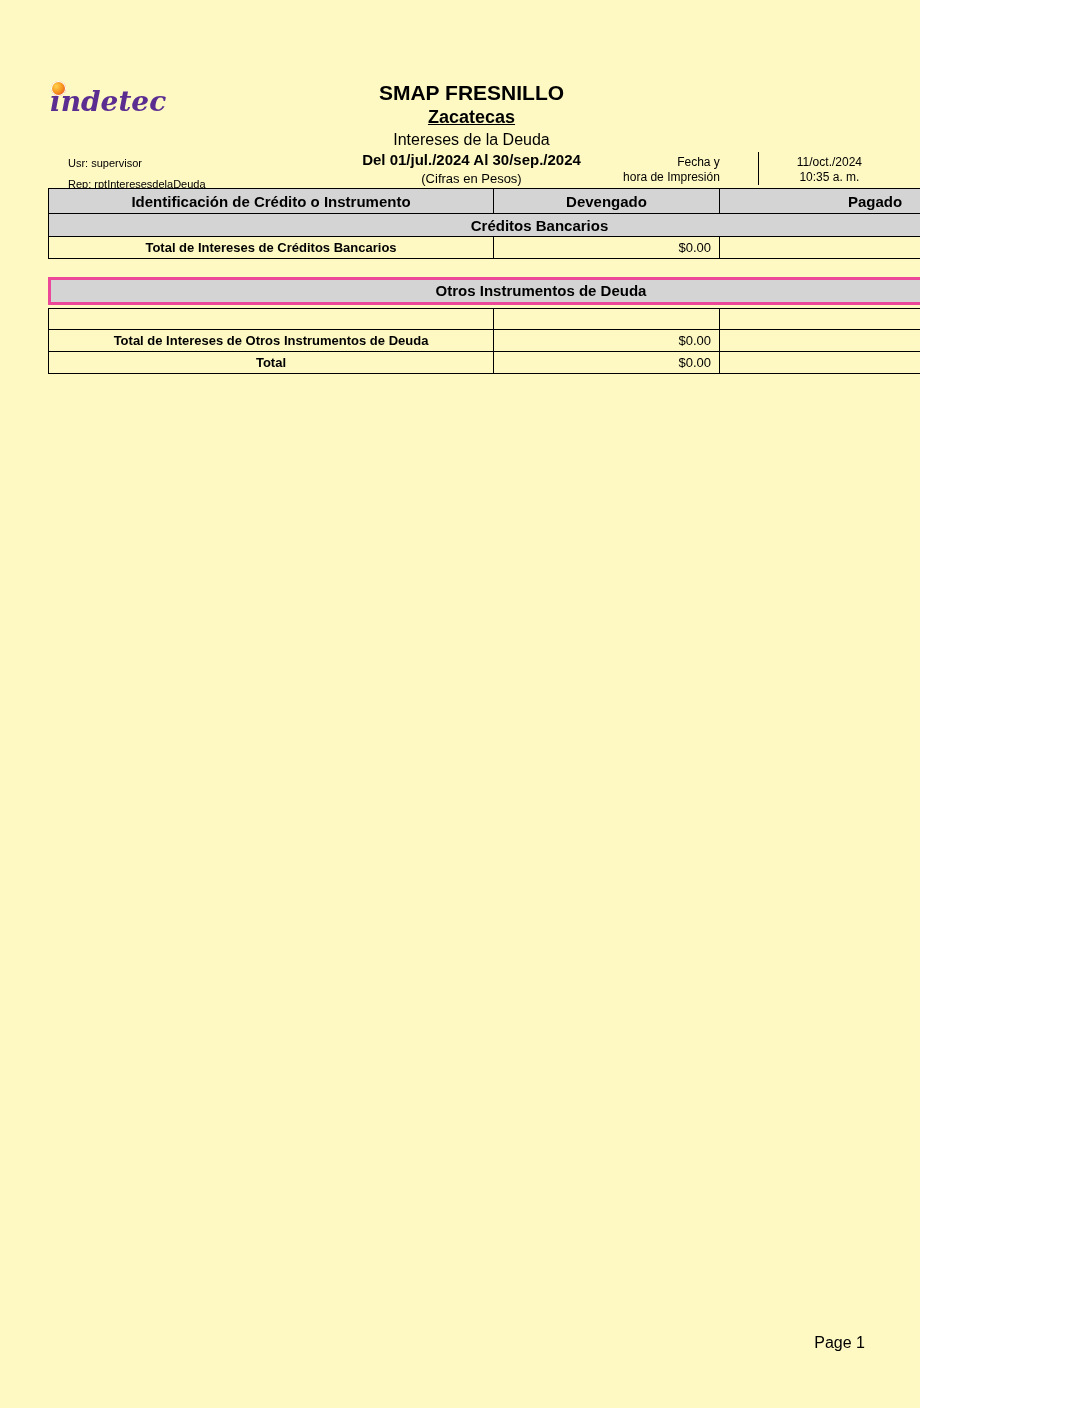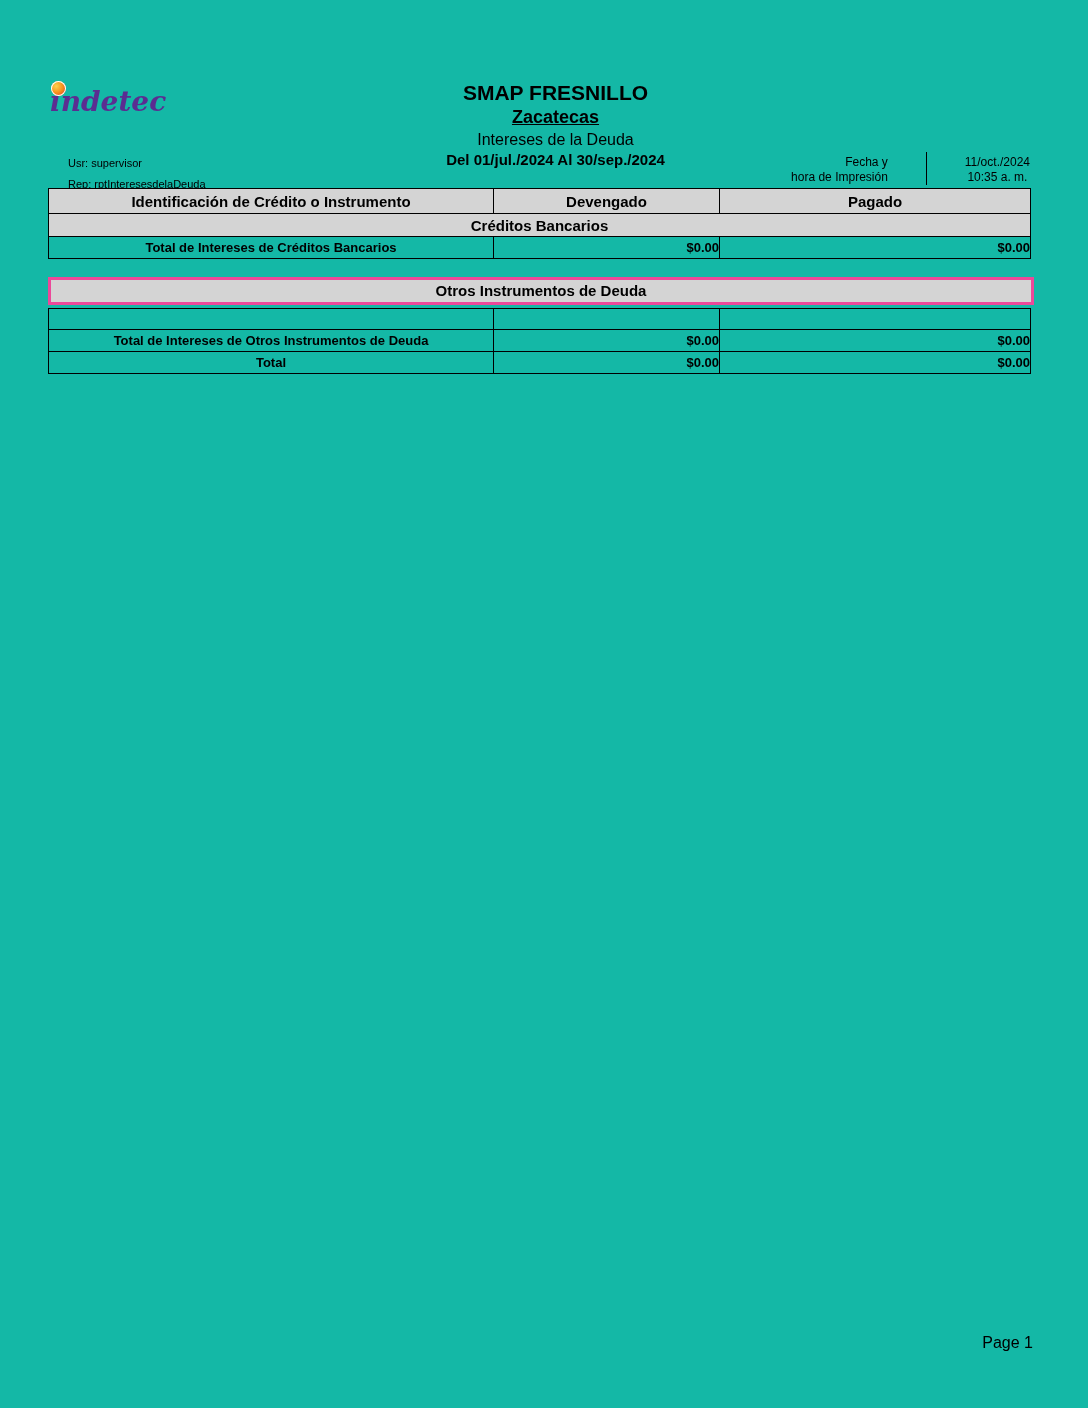--- a/index.html
+++ b/index.html
@@ -1,20 +1,20 @@
 <!DOCTYPE html>
 <html><head>
 <meta charset="utf-8">
 <style>
   html,body { margin:0; padding:0; background:#ffffff; }
   .page {
     position:relative;
-    width:1088px;
+    width:920px;
     height:1408px;
-    background:#14b8a6;
+    background:#fef9c3;
     font-family:"Liberation Sans", sans-serif;
     color:#000;
     overflow:hidden;
   }
 
   
   .logo {
     position:absolute;
     left:50px;
     top:84px;
@@ -99,21 +99,21 @@
     top:188px;
     width:982px;
   }
   table.rpt {
     width:982px;
     border-collapse:collapse;
     table-layout:fixed;
   }
   table.rpt th, table.rpt td {
     border:1px solid #000;
-    padding:0 0;
+    padding:0 8px;
     overflow:hidden;
     white-space:nowrap;
   }
   .col1 { width:445px; }
   .col2 { width:226px; }
   .col3 { width:311px; }
 
   th.hdr {
     background:#d4d4d4;
     font-size:15px;
@@ -142,21 +142,21 @@
     margin-bottom:3px;
   }
   td.lbl {
     font-size:13px;
     font-weight:bold;
     text-align:center;
     height:21px;
   }
   td.amt {
     font-size:13px;
-    font-weight:bold;
+    font-weight:normal;
     text-align:right;
     height:21px;
   }
   td.empty { height:20px; }
 
   
   .page-number {
     position:absolute;
     right:55px;
     top:1334px;
@@ -171,20 +171,21 @@
   <div class="logo">
     <span class="logo-swirl"></span>
     <span class="logo-text">indetec</span>
   </div>
 
   <div class="header-center">
     <div class="h-title">SMAP FRESNILLO</div>
     <div class="h-sub">Zacatecas</div>
     <div class="h-report">Intereses de la Deuda</div>
     <div class="h-period">Del 01/jul./2024 Al 30/sep./2024</div>
+    <div class="h-units">(Cifras en Pesos)</div>
   </div>
 
   <div class="meta-left">
     <div>Usr: supervisor</div>
     <div>Rep: rptInteresesdelaDeuda</div>
   </div>
 
   <div class="meta-right">
     <div class="labels">
       <div>Fecha y</div>

